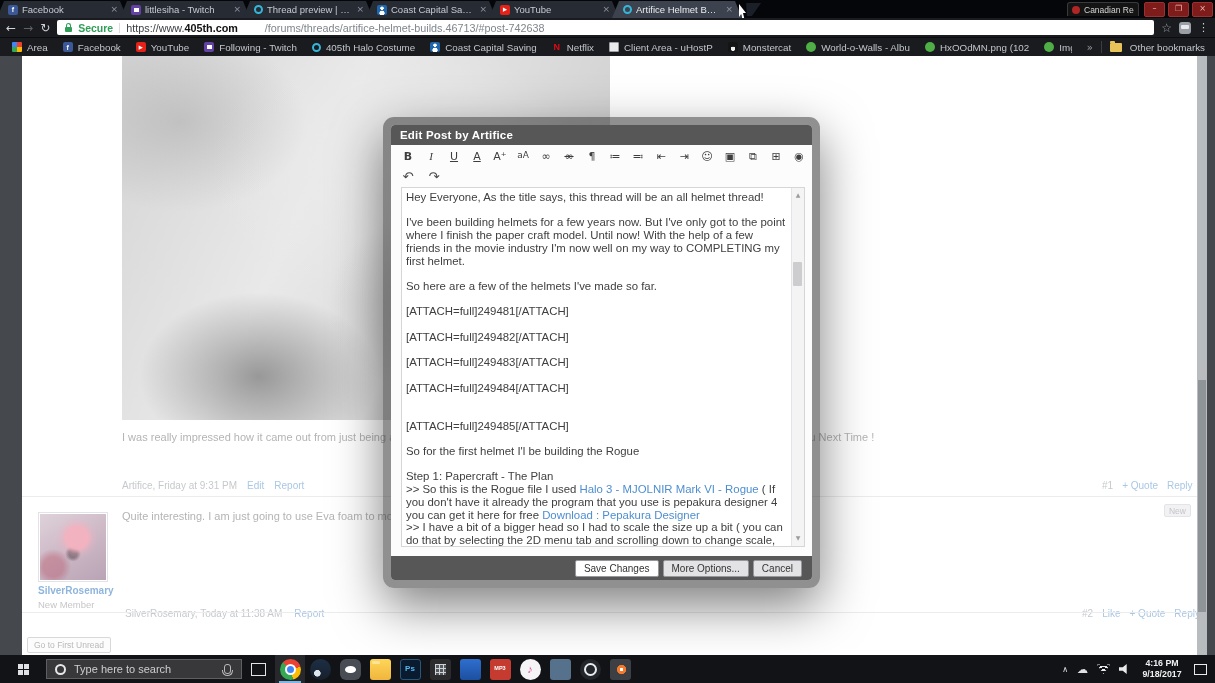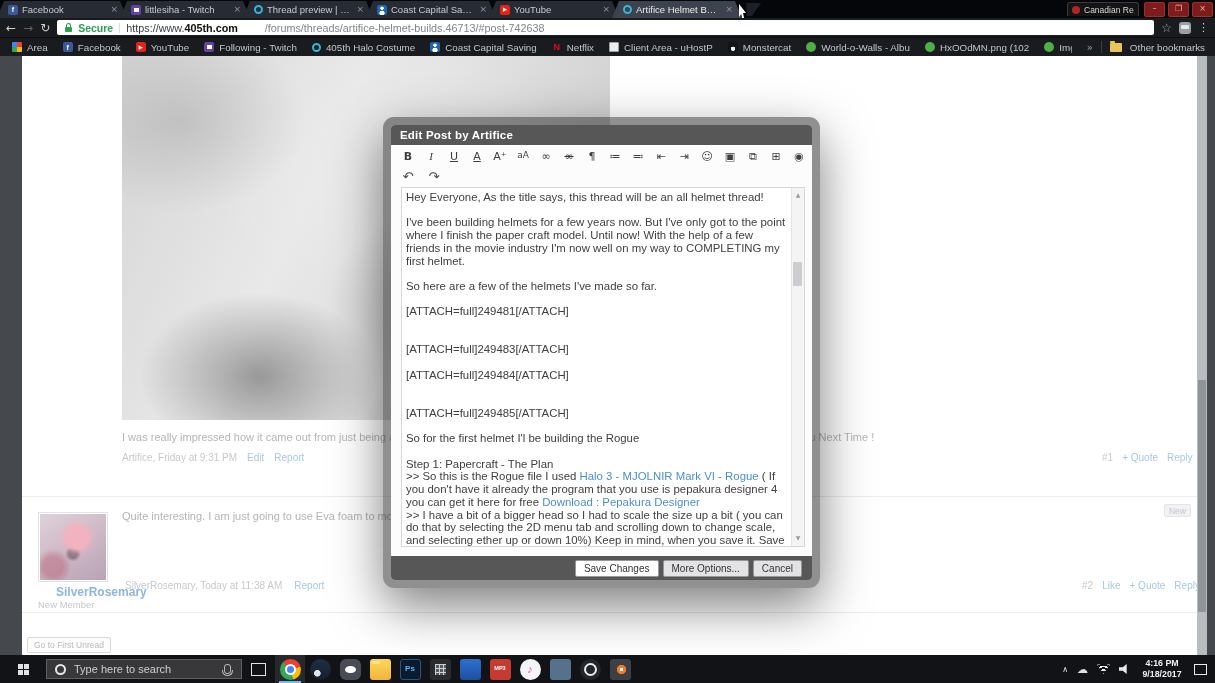--- a/index.html
+++ b/index.html
@@ -87,31 +87,31 @@
   #pg-scroll{position:absolute;left:1197px;top:0;width:10px;height:100%;background:#b9bcbf;}
   #pg-thumb{position:absolute;left:1px;top:324px;width:8px;height:232px;background:#8f9498;}
   #photo{position:absolute;left:122px;top:0;width:488px;height:364px;background:
      radial-gradient(ellipse 170px 120px at 28% 88%,rgba(88,88,88,.55),transparent 70%),
      radial-gradient(ellipse 230px 150px at 76% 68%,rgba(140,140,140,.45),transparent 72%),
      radial-gradient(ellipse 180px 130px at 12% 18%,rgba(150,150,150,.38),transparent 70%),
      radial-gradient(ellipse 240px 180px at 55% 30%,rgba(235,235,235,.9),transparent 75%),
      linear-gradient(115deg,#d4d4d4,#e9e9e9 38%,#dddddd 62%,#c4c4c4 100%);}
   .dim-text{font-size:11px;color:#b4b4b6;white-space:nowrap;}
   .dim-meta{font-size:10px;color:#c6c9cc;white-space:nowrap;}
-  .dim-link{font-size:10px;color:#a9c7e4;white-space:nowrap;}
+  .dim-link{font-size:10px;color:#a9c7e4;white-space:nowrap;margin-top:28px;}
   #likes-box{position:absolute;left:122px;top:410px;width:1070px;height:17px;background:#fbfbfc;border:1px solid #f0f0f1;box-sizing:border-box;}
   #likes-box span{font-size:9.5px;color:#c2c2c4;line-height:16px;padding-left:6px;}
   .pg-divider{position:absolute;left:22px;width:1175px;height:1px;background:#ececee;}
   #avatar2{position:absolute;left:38px;top:456px;width:66px;height:66px;background:#fff;border:1px solid #e3e3e5;padding:1px;}
   #avatar2 .img{width:100%;height:100%;background:
      radial-gradient(circle at 56% 36%,rgba(244,178,192,.95) 0 11px,rgba(244,178,192,.25) 16px,transparent 22px),
      radial-gradient(circle at 50% 60%,rgba(70,58,66,.55) 0 4px,transparent 8px),
      radial-gradient(circle at 20% 80%,rgba(180,70,90,.35) 0 10px,transparent 18px),
      linear-gradient(150deg,#ded2da,#cdb8c6 50%,#b9a4b6);}
-  #author2{position:absolute;left:56px;top:529px;font-size:12px;font-weight:700;color:#8fb5dc;}
+  #author2{position:absolute;left:38px;top:529px;font-size:10px;font-weight:700;color:#8fb5dc;}
   #role2{position:absolute;left:38px;top:543px;font-size:9.5px;color:#c6c6c8;}
   #new-badge{position:absolute;left:1164px;top:448px;width:27px;height:13px;background:#f2f2f4;border:1px solid #e4e4e8;
              border-radius:2px;font-size:8.5px;color:#c6c6ca;text-align:center;line-height:12px;box-sizing:border-box;}
   #goto-btn{position:absolute;left:27px;top:581px;padding:2px 6px;border:1px solid #d8d8da;background:#fcfcfd;
             border-radius:2px;font-size:8.5px;color:#b9b9bb;}
   .row{position:absolute;display:flex;gap:10px;align-items:baseline;}
 
   
   #modal-frame{position:absolute;left:383px;top:117px;width:437px;height:471px;border-radius:11px;
                background:rgba(42,42,42,.52);box-shadow:0 18px 50px rgba(0,0,0,.5);padding:8px;box-sizing:border-box;}
@@ -399,20 +399,21 @@
       <div id="editor" data-name="post-editor">
         <div id="editor-content" data-name="editor-content">
             <div data-name="editor-paragraph"><span data-name="editor-text">Hey Everyone, As the title says, this thread will be an all helmet thread!</span></div>
             <div data-name="editor-paragraph">&nbsp;</div>
             <div data-name="editor-paragraph"><span data-name="editor-text">I've been building helmets for a few years now. But I've only got to the point where I finish the paper craft model. Until now! With the help of a few friends in the movie industry I'm now well on my way to COMPLETING my first helmet.</span></div>
             <div data-name="editor-paragraph">&nbsp;</div>
             <div data-name="editor-paragraph"><span data-name="editor-text">So here are a few of the helmets I've made so far.</span></div>
             <div data-name="editor-paragraph">&nbsp;</div>
             <div data-name="editor-paragraph"><span data-name="editor-text">[ATTACH=full]249481[/ATTACH]</span></div>
             <div data-name="editor-paragraph">&nbsp;</div>
+            <div data-name="editor-paragraph"><span data-name="editor-text">[ATTACH=full]249482[/ATTACH]</span></div>
             <div data-name="editor-paragraph">&nbsp;</div>
             <div data-name="editor-paragraph"><span data-name="editor-text">[ATTACH=full]249483[/ATTACH]</span></div>
             <div data-name="editor-paragraph">&nbsp;</div>
             <div data-name="editor-paragraph"><span data-name="editor-text">[ATTACH=full]249484[/ATTACH]</span></div>
             <div data-name="editor-paragraph">&nbsp;</div>
             <div data-name="editor-paragraph">&nbsp;</div>
             <div data-name="editor-paragraph"><span data-name="editor-text">[ATTACH=full]249485[/ATTACH]</span></div>
             <div data-name="editor-paragraph">&nbsp;</div>
             <div data-name="editor-paragraph"><span data-name="editor-text">So for the first helmet I'l be building the Rogue</span></div>
             <div data-name="editor-paragraph">&nbsp;</div>

